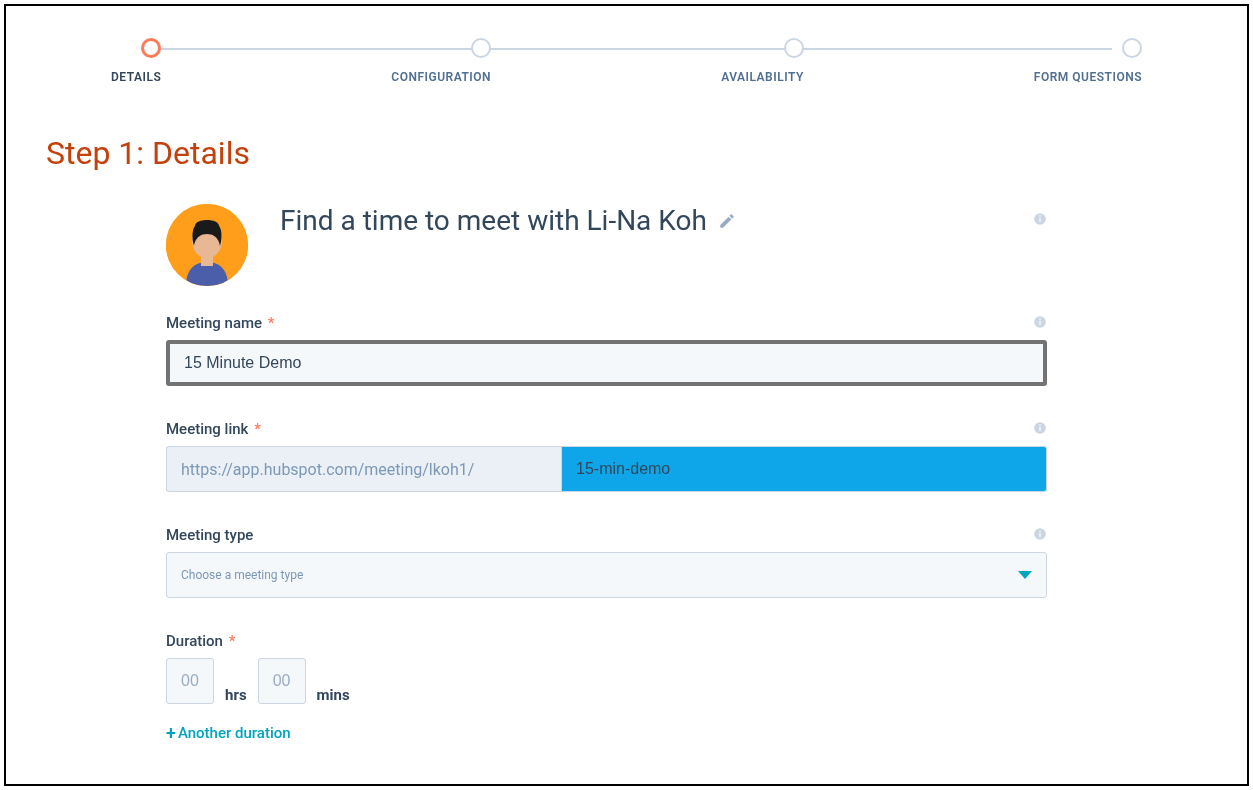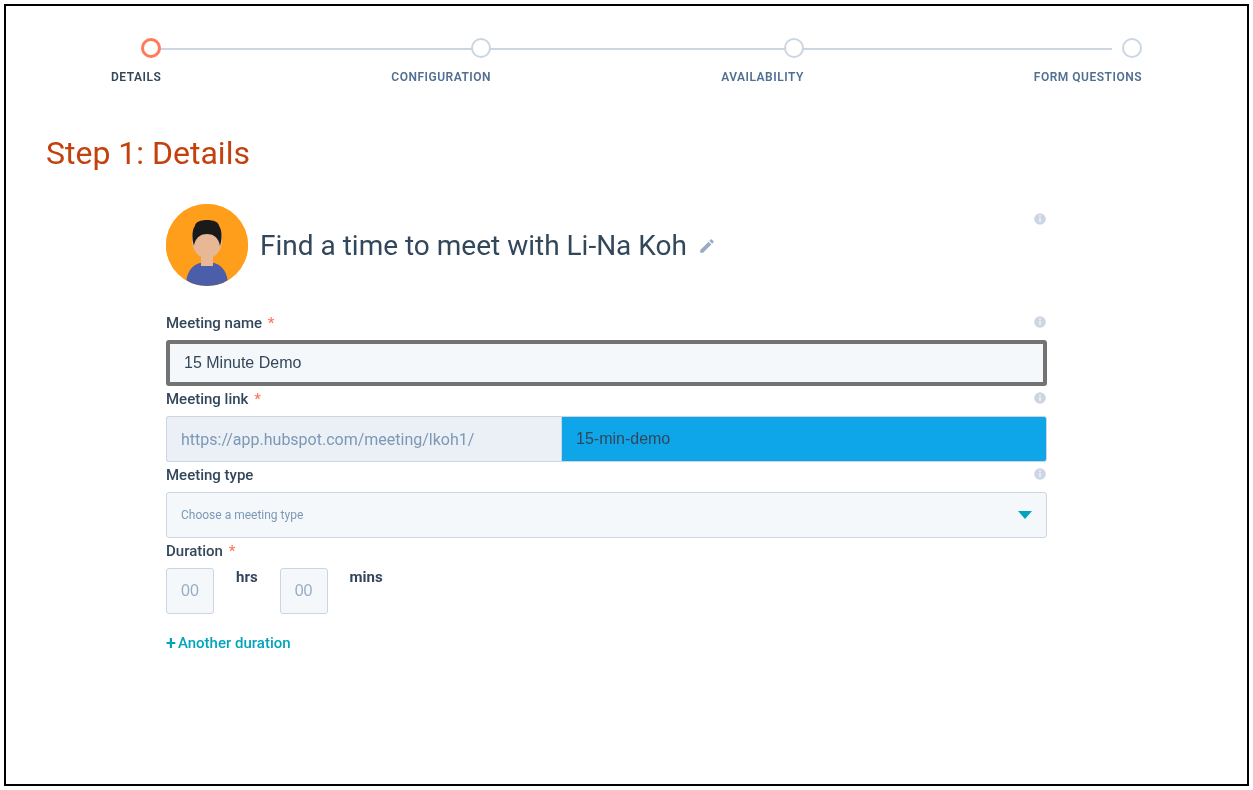--- a/index.html
+++ b/index.html
@@ -75,22 +75,21 @@
       font-weight: 400;
       color: #c2410c;
       margin-bottom: 32px;
     }
     .form-area {
       padding-left: 120px;
       padding-right: 160px;
     }
     .headline-row {
       display: flex;
-      align-items: center;
-      gap: 12px;
+      gap: 32px;
       margin-bottom: 28px;
       position: relative;
     }
     .avatar {
       width: 82px;
       height: 82px;
       border-radius: 50%;
       background: #ff9e1b;
       flex-shrink: 0;
       position: relative;
@@ -114,21 +113,21 @@
       color: #cbd6e2;
       cursor: pointer;
       font-size: 14px;
     }
     .info-icon-topright {
       position: absolute;
       right: 0;
       top: 8px;
     }
     .field {
-      margin-bottom: 4px;
+      margin-bottom: 34px;
     }
     .field-label-row {
       display: flex;
       justify-content: space-between;
       align-items: center;
       margin-bottom: 8px;
     }
     .field-label {
       font-size: 15px;
       font-weight: 500;
@@ -192,22 +191,22 @@
     }
     .caret-down {
       width: 0;
       height: 0;
       border-left: 7px solid transparent;
       border-right: 7px solid transparent;
       border-top: 8px solid #00a4bd;
     }
     .duration-row {
       display: flex;
-      align-items: flex-start;
-      gap: 22px;
+      align-items: flex-end;
+      gap: 11px;
     }
     .duration-input {
       width: 48px;
       height: 46px;
       text-align: center;
       font-size: 16px;
       color: #99acc2;
       background: #f5f8fa;
       border: 1px solid #cbd6e2;
       border-radius: 3px;

